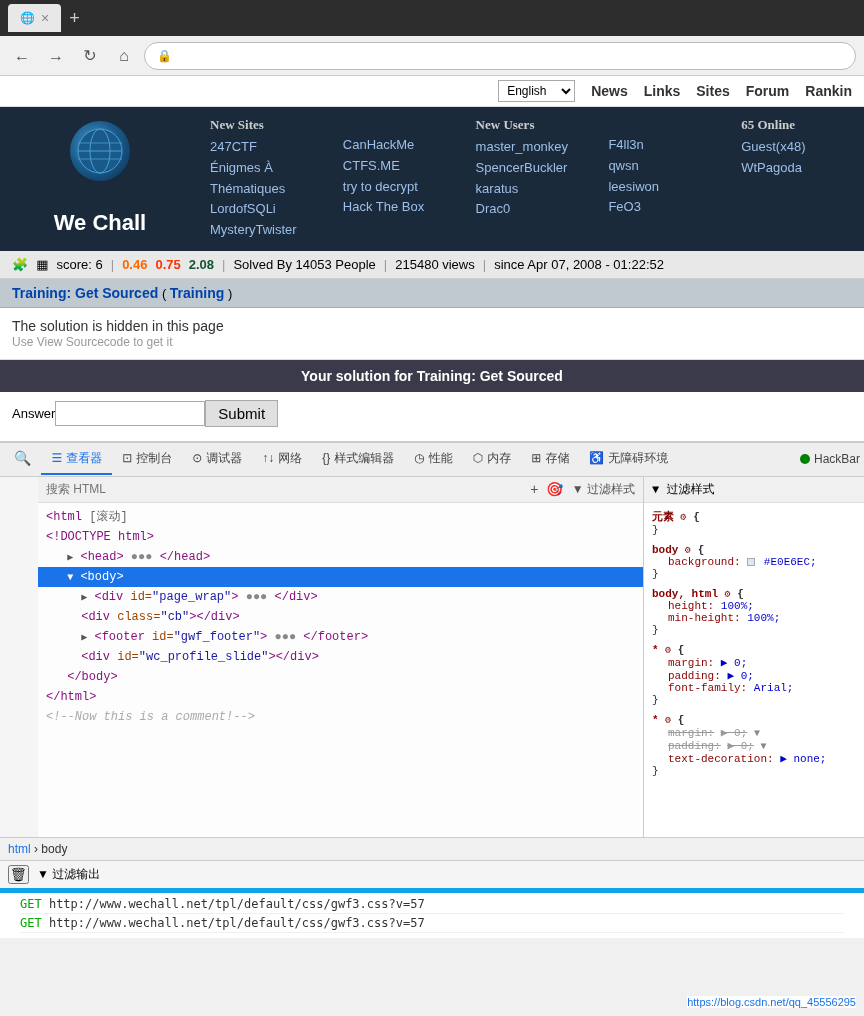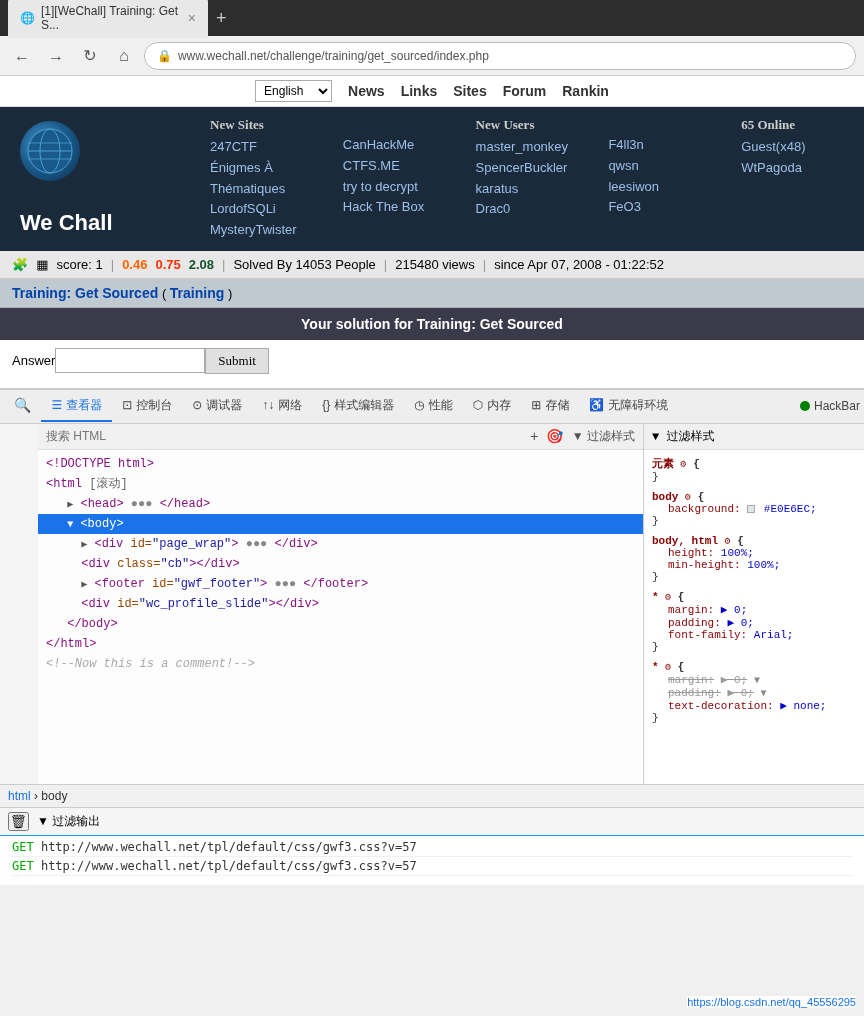--- a/index.html
+++ b/index.html
@@ -64,21 +64,21 @@
       gap: 6px;
     }
     .address-bar span { color: #555; font-size: 12px; }
     .address-text { color: #333; font-size: 13px; }
 
     
     .site-topnav {
       background: white;
       padding: 4px 12px;
       display: flex;
-      justify-content: center;
+      justify-content: flex-end;
       align-items: center;
       gap: 16px;
       border-bottom: 1px solid #ddd;
     }
     .lang-select {
       border: 1px solid #aaa;
       padding: 2px 4px;
       font-size: 12px;
       background: white;
     }
@@ -92,20 +92,21 @@
     .site-header {
       background: #1a2a3a;
       color: white;
       display: flex;
       padding: 10px 20px;
       gap: 30px;
     }
     .site-logo {
       display: flex;
       flex-direction: column;
+      align-items: center;
       justify-content: center;
       width: 160px;
       flex-shrink: 0;
       gap: 25px;
     }
     .logo-globe {
       width: 60px;
       height: 60px;
       border-radius: 50%;
       background: radial-gradient(circle at 40% 40%, #4a9fd4, #1a5a8a, #0a2a4a);
@@ -168,22 +169,21 @@
       border: 1px solid #aaa;
       padding: 4px 8px;
       font-size: 13px;
       width: 150px;
     }
     .answer-form input[type="submit"] {
       background: #e0e0e0;
       border: 1px solid #aaa;
       padding: 4px 12px;
       cursor: pointer;
-      font-size: 13px;
-      font-family: Liberation Serif, serif;
+      font-size: 15px;
     }
 
     
     .devtools {
       background: #f5f5f5;
       border-top: 2px solid #ccc;
     }
     .devtools-tabs {
       background: #eee;
       display: flex;
@@ -338,57 +338,55 @@
       padding: 4px 8px;
       display: flex;
       align-items: center;
       gap: 8px;
       font-size: 12px;
     }
 
     .console-log-area {
       background: white;
       min-height: 50px;
-      border-top: 1px solid #0ea5e9;
+      border-top: 5px solid #0ea5e9;
       font-family: monospace;
       font-size: 12px;
-      padding: 2px 12px;
+      padding: 2px 20px;
     }
     .log-entry { color: #333; padding: 2px 0; border-bottom: 1px solid #f0f0f0; }
     .log-entry .method { color: #00aa00; }
 
     .bottom-right-hint {
       position: fixed;
       bottom: 8px;
       right: 8px;
       font-size: 11px;
       color: #1a73e8;
       background: rgba(255,255,255,0.9);
     }
   </style>
 </head>
 <body>
 
 <div class="browser-titlebar">
   <div class="browser-tab active">
     <span>🌐</span>
-    <span>[1][WeChall] Training: Get S...</span>
     <span class="tab-close">×</span>
   </div>
   <span class="tab-new">+</span>
 </div>
 
 <div class="browser-toolbar">
   <button class="nav-btn">←</button>
   <button class="nav-btn">→</button>
   <button class="nav-btn">↻</button>
   <button class="nav-btn">⌂</button>
   <div class="address-bar">
     <span>🔒</span>
-    <span class="address-text">www.wechall.net/challenge/training/get_sourced/index.php</span>
   </div>
 </div>
 
 <div class="site-topnav">
   <select class="lang-select">
     <option>English</option>
     <option>Deutsch</option>
     <option>Français</option>
   </select>
   <a class="topnav-link" href="#">News</a>
@@ -449,40 +447,44 @@
     <a href="#">Guest(x48)</a>
     <a href="#">WtPagoda</a>
   </div>
 </div>
 
 <div class="page-content">
 
   <div class="score-bar">
     <span>🧩</span>
     <span>▦</span>
-    <span>score: 1</span>
+    <span>score: 6</span>
     <span style="color:#999">|</span>
     <span class="score-num" style="color:#ff6600">0.46</span>
     <span class="score-num" style="color:#ff3300">0.75</span>
     <span class="score-num high">2.08</span>
     <span style="color:#999">|</span>
     <span>Solved By 14053 People</span>
     <span style="color:#999">|</span>
     <span>215480 views</span>
     <span style="color:#999">|</span>
     <span>since Apr 07, 2008 - 01:22:52</span>
   </div>
 
   <div class="challenge-title-bar">
     <a href="#">Training: Get Sourced</a>
     <span> (</span>
     <a href="#">Training</a>
     <span>)</span>
   </div>
 
+  <div class="challenge-desc">
+    <p>The solution is hidden in this page</p>
+    <small>Use View Sourcecode to get it</small>
+  </div>
 
   <div class="solution-box">
     <p>Your solution for Training: Get Sourced</p>
   </div>
   <div class="answer-form">
     <span>Answer</span>
     <input type="text" style="">
     <input type="submit" value="Submit" style="">
   </div>
 </div>
@@ -529,25 +531,25 @@
     <div class="inspector-panel">
       <div class="inspector-toolbar">
         <input class="inspector-search" type="text" placeholder="搜索 HTML" style="">
         <button class="inspector-btn">+</button>
         <button class="inspector-btn">🎯</button>
         <span style="font-size:12px;color:#555;">▼ 过滤样式</span>
       </div>
 
       <div class="html-tree">
         <div class="tree-line">
-          <span class="tag">&lt;!DOCTYPE html&gt;</span>
-        </div>
-        <div class="tree-line">
           <span class="tag">&lt;html</span>
           <span style="color:#666"> [滚动]</span>
+        </div>
+        <div class="tree-line">
+          <span class="tag">&lt;!DOCTYPE html&gt;</span>
         </div>
         <div class="tree-line">
           <span class="tree-indent"></span>
           <span>
             <span class="arrow">▶</span>
             <span class="tag"> &lt;head&gt;</span>
             <span style="color:#888"> ●●● </span>
             <span class="tag">&lt;/head&gt;</span>
           </span>
         </div>

